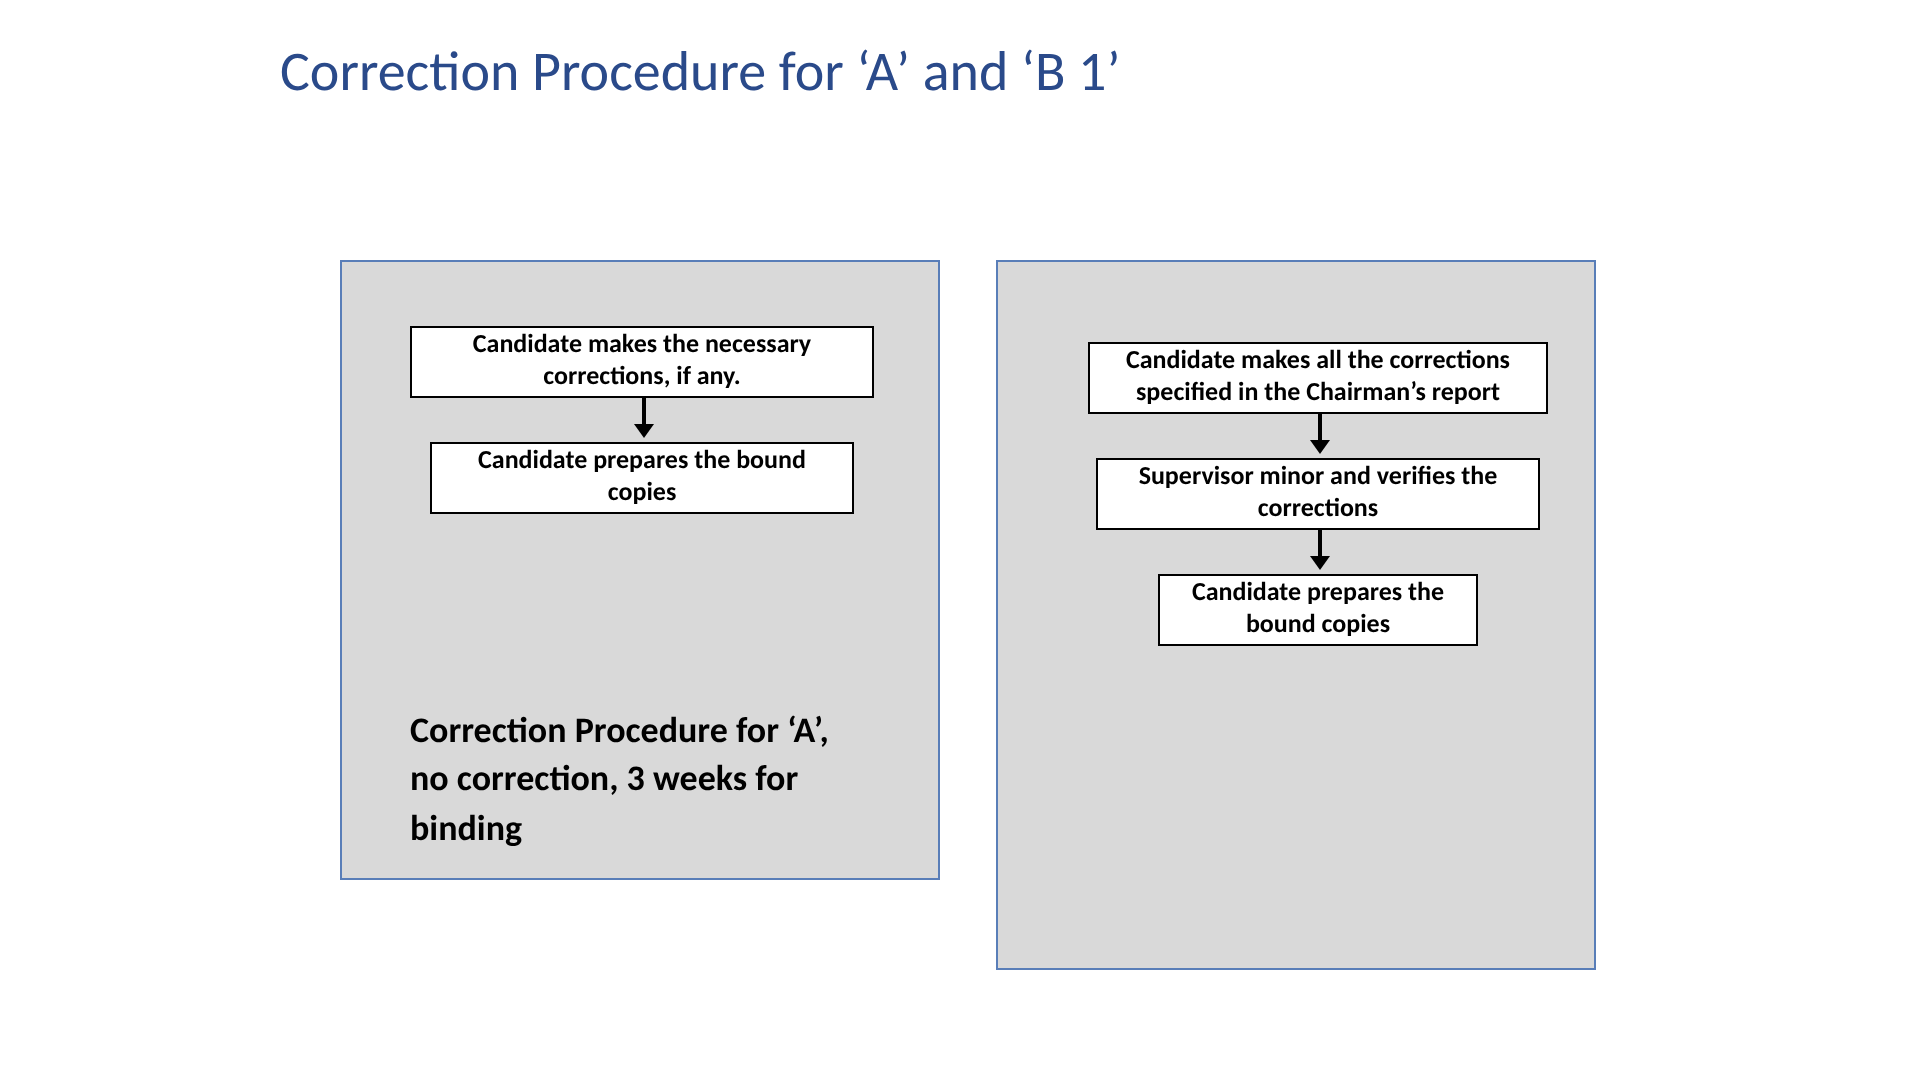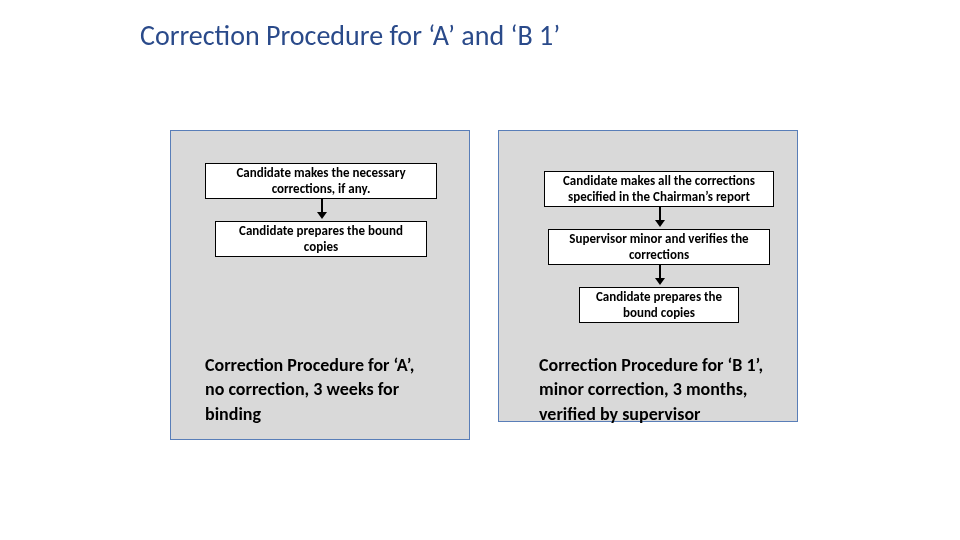--- a/index.html
+++ b/index.html
@@ -26,21 +26,21 @@
   .panel-a {
     top: 130px;
     left: 170px;
     width: 300px;
     height: 310px;
   }
   .panel-b {
     top: 130px;
     left: 498px;
     width: 300px;
-    height: 292px;
+    height: 355px;
   }
   .box {
     position: absolute;
     background: #ffffff;
     border: 1.5px solid #000000;
     text-align: center;
     font-size: 13px;
     font-weight: 700;
     line-height: 1.2;
     display: flex;
@@ -82,14 +82,13 @@
   <div class="box" style="top:90px; left:44px; width:212px; height:36px;">Candidate prepares the bound copies</div>
   <div class="caption" style="top:222px; left:34px; width:232px;">Correction Procedure for ‘A’, no correction, 3 weeks for binding</div>
 </div>
 
 <div class="panel panel-b">
   <div class="box" style="top:40px; left:45px; width:230px; height:36px;">Candidate makes all the corrections specified in the Chairman’s report</div>
   <div class="arrow" style="top:76px; left:160px; height:14px;"></div>
   <div class="box" style="top:98px; left:49px; width:222px; height:36px;">Supervisor minor and verifies the corrections</div>
   <div class="arrow" style="top:134px; left:160px; height:14px;"></div>
   <div class="box" style="top:156px; left:80px; width:160px; height:36px;">Candidate prepares the bound copies</div>
-  <div class="caption" style="top:222px; left:40px; width:232px;">Correction Procedure for ‘B 1’, minor correction, 3 months, verified by supervisor</div>
 </div>
 
 </body></html>

